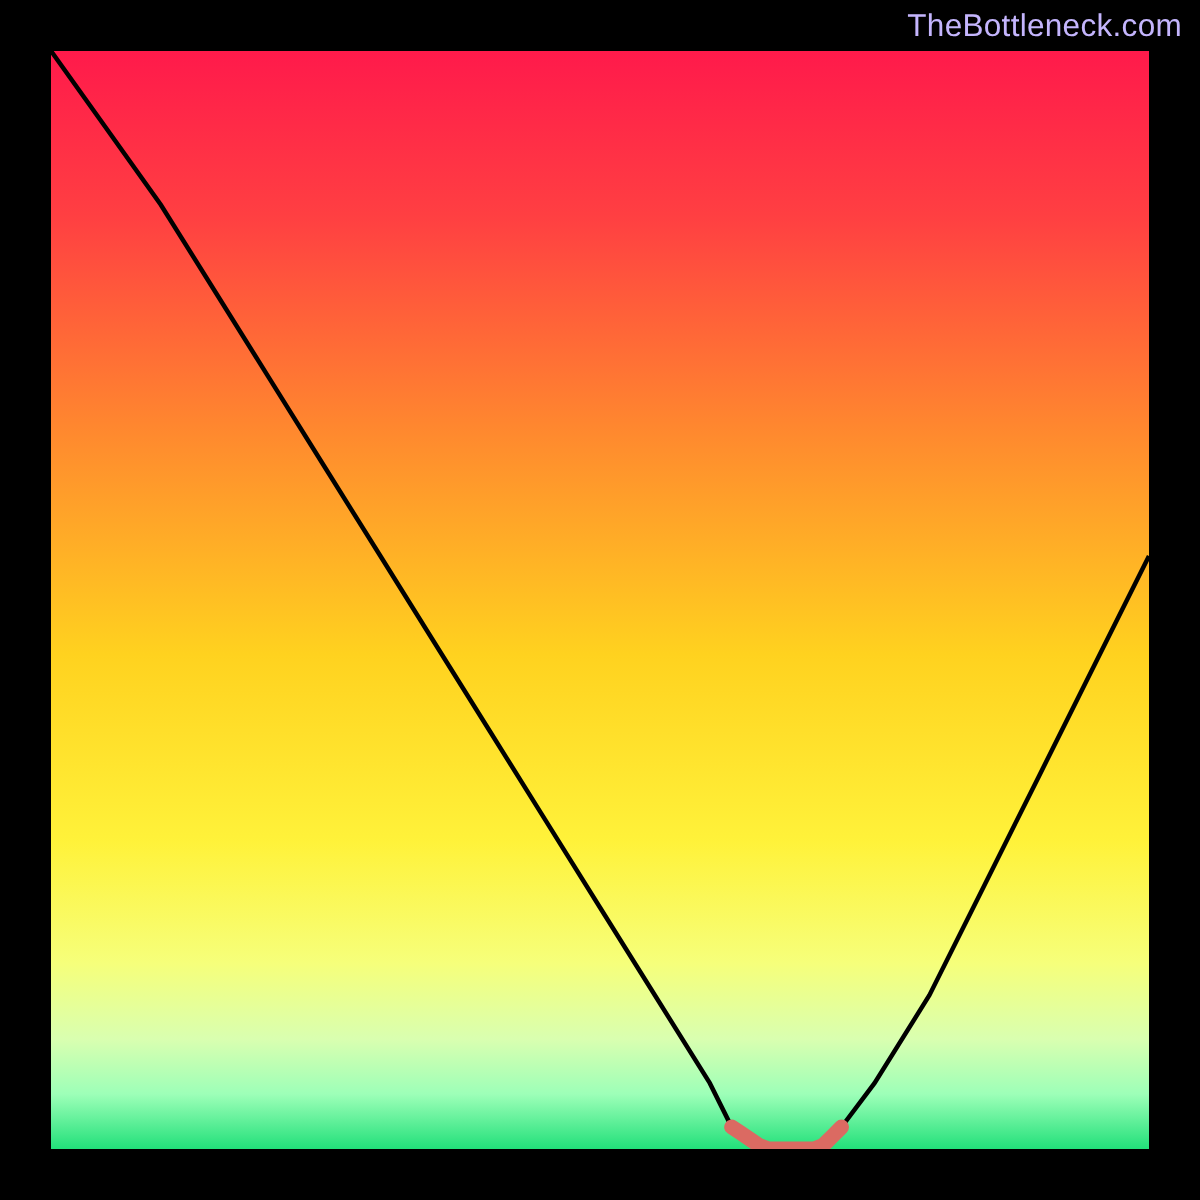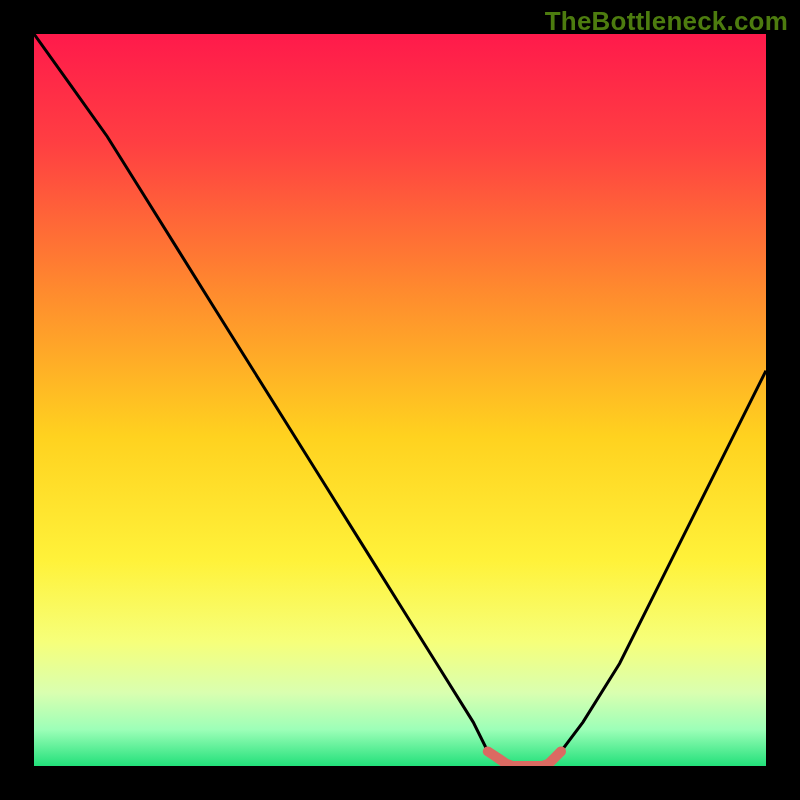--- a/index.html
+++ b/index.html
@@ -14,23 +14,23 @@
   .frame {
     position: relative;
     width: 800px;
     height: 800px;
     background: #000;
   }
   .watermark {
     position: absolute;
     top: 6px;
     right: 12px;
-    color: #4d7c0f;
-    font-size: 26px;
-    font-weight: 700;
+    color: #c4b5fd;
+    font-size: 21px;
+    font-weight: 400;
     letter-spacing: 0.2px;
     z-index: 10;
   }
   .plot-area {
     position: absolute;
     left: 34px;
     top: 34px;
     width: 732px;
     height: 732px;
     overflow: hidden;

